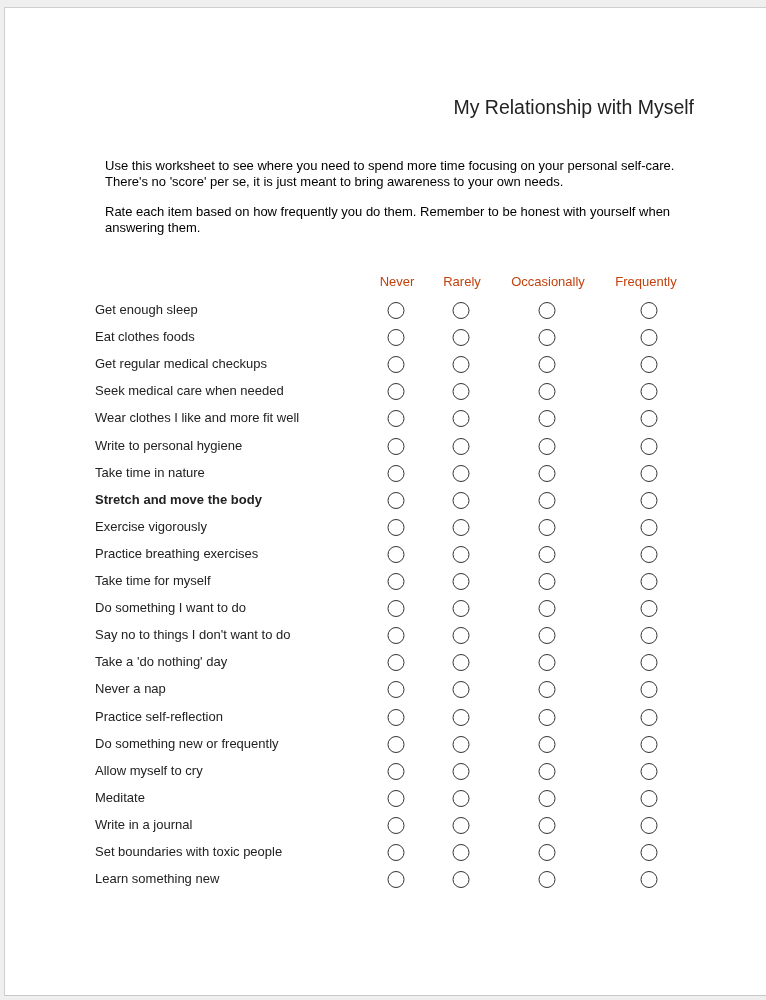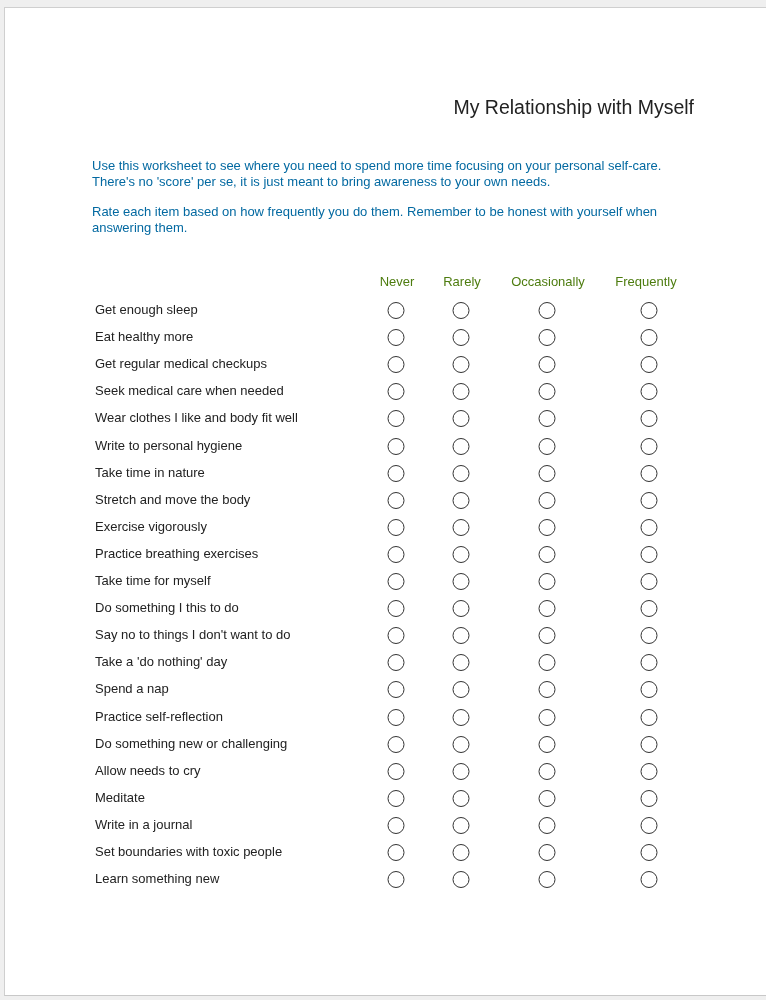--- a/index.html
+++ b/index.html
@@ -1,24 +1,24 @@
 <!DOCTYPE html>
 <html><head>
 <meta charset="utf-8">
 <style>
   html, body { margin:0; padding:0; }
   body { width:766px; height:1000px; background:#efefef; position:relative; overflow:hidden;
          font-family:"Liberation Sans", sans-serif; color:#1a1a1a; }
   .paper { position:absolute; left:4px; top:7px; width:770px; height:987px; background:#fff;
            border-left:1px solid #cfcfcf; border-top:1px solid #cfcfcf; border-bottom:1px solid #c8c8c8; }
   .title { position:absolute; left:0; width:694px; top:96px; text-align:right; font-size:19.5px; color:#222; }
-  .intro { position:absolute; left:92px; width:580px; font-size:13px; line-height:16px; color:#0369a1; }
+  .intro { position:absolute; left:105px; width:580px; font-size:13px; line-height:16px; color:#000000; }
   .intro.p1 { top:158px; }
   .intro.p2 { top:204px; }
-  .hdr { position:absolute; top:274px; font-size:13px; color:#4d7c0f; transform:translateX(-50%); white-space:nowrap; }
+  .hdr { position:absolute; top:274px; font-size:13px; color:#c2410c; transform:translateX(-50%); white-space:nowrap; }
   .row { position:absolute; left:0; width:766px; height:27px; }
   .lbl { position:absolute; left:95px; top:-8px; font-size:13px; color:#222; white-space:nowrap; }
   .radio { position:absolute; width:17px; height:17px; border:1.6px solid #333; border-radius:50%;
            top:-8px; transform:translateX(-50%); box-sizing:border-box; background:#fff; cursor:pointer; }
 </style>
 </head>
 <body>
 
 <div class="paper"></div>
 
@@ -33,62 +33,62 @@
 
 <div id="rows">
     <div class="row" style="top: 310px;">
       <span class="lbl">Get enough sleep</span>
       <span class="radio" style="left: 396px;"></span>
       <span class="radio" style="left: 461px;"></span>
       <span class="radio" style="left: 547px;"></span>
       <span class="radio" style="left: 649px;"></span>
     </div>
     <div class="row" style="top: 337.1px;">
-      <span class="lbl">Eat healthy more</span>
+      <span class="lbl">Eat clothes foods</span>
       <span class="radio" style="left: 396px;"></span>
       <span class="radio" style="left: 461px;"></span>
       <span class="radio" style="left: 547px;"></span>
       <span class="radio" style="left: 649px;"></span>
     </div>
     <div class="row" style="top: 364.2px;">
       <span class="lbl">Get regular medical checkups</span>
       <span class="radio" style="left: 396px;"></span>
       <span class="radio" style="left: 461px;"></span>
       <span class="radio" style="left: 547px;"></span>
       <span class="radio" style="left: 649px;"></span>
     </div>
     <div class="row" style="top: 391.3px;">
       <span class="lbl">Seek medical care when needed</span>
       <span class="radio" style="left: 396px;"></span>
       <span class="radio" style="left: 461px;"></span>
       <span class="radio" style="left: 547px;"></span>
       <span class="radio" style="left: 649px;"></span>
     </div>
     <div class="row" style="top: 418.4px;">
-      <span class="lbl">Wear clothes I like and body fit well</span>
+      <span class="lbl">Wear clothes I like and more fit well</span>
       <span class="radio" style="left: 396px;"></span>
       <span class="radio" style="left: 461px;"></span>
       <span class="radio" style="left: 547px;"></span>
       <span class="radio" style="left: 649px;"></span>
     </div>
     <div class="row" style="top: 445.5px;">
       <span class="lbl">Write to personal hygiene</span>
       <span class="radio" style="left: 396px;"></span>
       <span class="radio" style="left: 461px;"></span>
       <span class="radio" style="left: 547px;"></span>
       <span class="radio" style="left: 649px;"></span>
     </div>
     <div class="row" style="top: 472.6px;">
       <span class="lbl">Take time in nature</span>
       <span class="radio" style="left: 396px;"></span>
       <span class="radio" style="left: 461px;"></span>
       <span class="radio" style="left: 547px;"></span>
       <span class="radio" style="left: 649px;"></span>
     </div>
-    <div class="row" style="top: 499.7px;">
+    <div class="row" style="top: 499.7px; font-weight: bold;">
       <span class="lbl">Stretch and move the body</span>
       <span class="radio" style="left: 396px;"></span>
       <span class="radio" style="left: 461px;"></span>
       <span class="radio" style="left: 547px;"></span>
       <span class="radio" style="left: 649px;"></span>
     </div>
     <div class="row" style="top: 526.8px;">
       <span class="lbl">Exercise vigorously</span>
       <span class="radio" style="left: 396px;"></span>
       <span class="radio" style="left: 461px;"></span>
@@ -103,63 +103,63 @@
       <span class="radio" style="left: 649px;"></span>
     </div>
     <div class="row" style="top: 581px;">
       <span class="lbl">Take time for myself</span>
       <span class="radio" style="left: 396px;"></span>
       <span class="radio" style="left: 461px;"></span>
       <span class="radio" style="left: 547px;"></span>
       <span class="radio" style="left: 649px;"></span>
     </div>
     <div class="row" style="top: 608.1px;">
-      <span class="lbl">Do something I this to do</span>
+      <span class="lbl">Do something I want to do</span>
       <span class="radio" style="left: 396px;"></span>
       <span class="radio" style="left: 461px;"></span>
       <span class="radio" style="left: 547px;"></span>
       <span class="radio" style="left: 649px;"></span>
     </div>
     <div class="row" style="top: 635.2px;">
       <span class="lbl">Say no to things I don't want to do</span>
       <span class="radio" style="left: 396px;"></span>
       <span class="radio" style="left: 461px;"></span>
       <span class="radio" style="left: 547px;"></span>
       <span class="radio" style="left: 649px;"></span>
     </div>
     <div class="row" style="top: 662.3px;">
       <span class="lbl">Take a 'do nothing' day</span>
       <span class="radio" style="left: 396px;"></span>
       <span class="radio" style="left: 461px;"></span>
       <span class="radio" style="left: 547px;"></span>
       <span class="radio" style="left: 649px;"></span>
     </div>
     <div class="row" style="top: 689.4px;">
-      <span class="lbl">Spend a nap</span>
+      <span class="lbl">Never a nap</span>
       <span class="radio" style="left: 396px;"></span>
       <span class="radio" style="left: 461px;"></span>
       <span class="radio" style="left: 547px;"></span>
       <span class="radio" style="left: 649px;"></span>
     </div>
     <div class="row" style="top: 716.5px;">
       <span class="lbl">Practice self-reflection</span>
       <span class="radio" style="left: 396px;"></span>
       <span class="radio" style="left: 461px;"></span>
       <span class="radio" style="left: 547px;"></span>
       <span class="radio" style="left: 649px;"></span>
     </div>
     <div class="row" style="top: 743.6px;">
-      <span class="lbl">Do something new or challenging</span>
+      <span class="lbl">Do something new or frequently</span>
       <span class="radio" style="left: 396px;"></span>
       <span class="radio" style="left: 461px;"></span>
       <span class="radio" style="left: 547px;"></span>
       <span class="radio" style="left: 649px;"></span>
     </div>
     <div class="row" style="top: 770.7px;">
-      <span class="lbl">Allow needs to cry</span>
+      <span class="lbl">Allow myself to cry</span>
       <span class="radio" style="left: 396px;"></span>
       <span class="radio" style="left: 461px;"></span>
       <span class="radio" style="left: 547px;"></span>
       <span class="radio" style="left: 649px;"></span>
     </div>
     <div class="row" style="top: 797.8px;">
       <span class="lbl">Meditate</span>
       <span class="radio" style="left: 396px;"></span>
       <span class="radio" style="left: 461px;"></span>
       <span class="radio" style="left: 547px;"></span>

